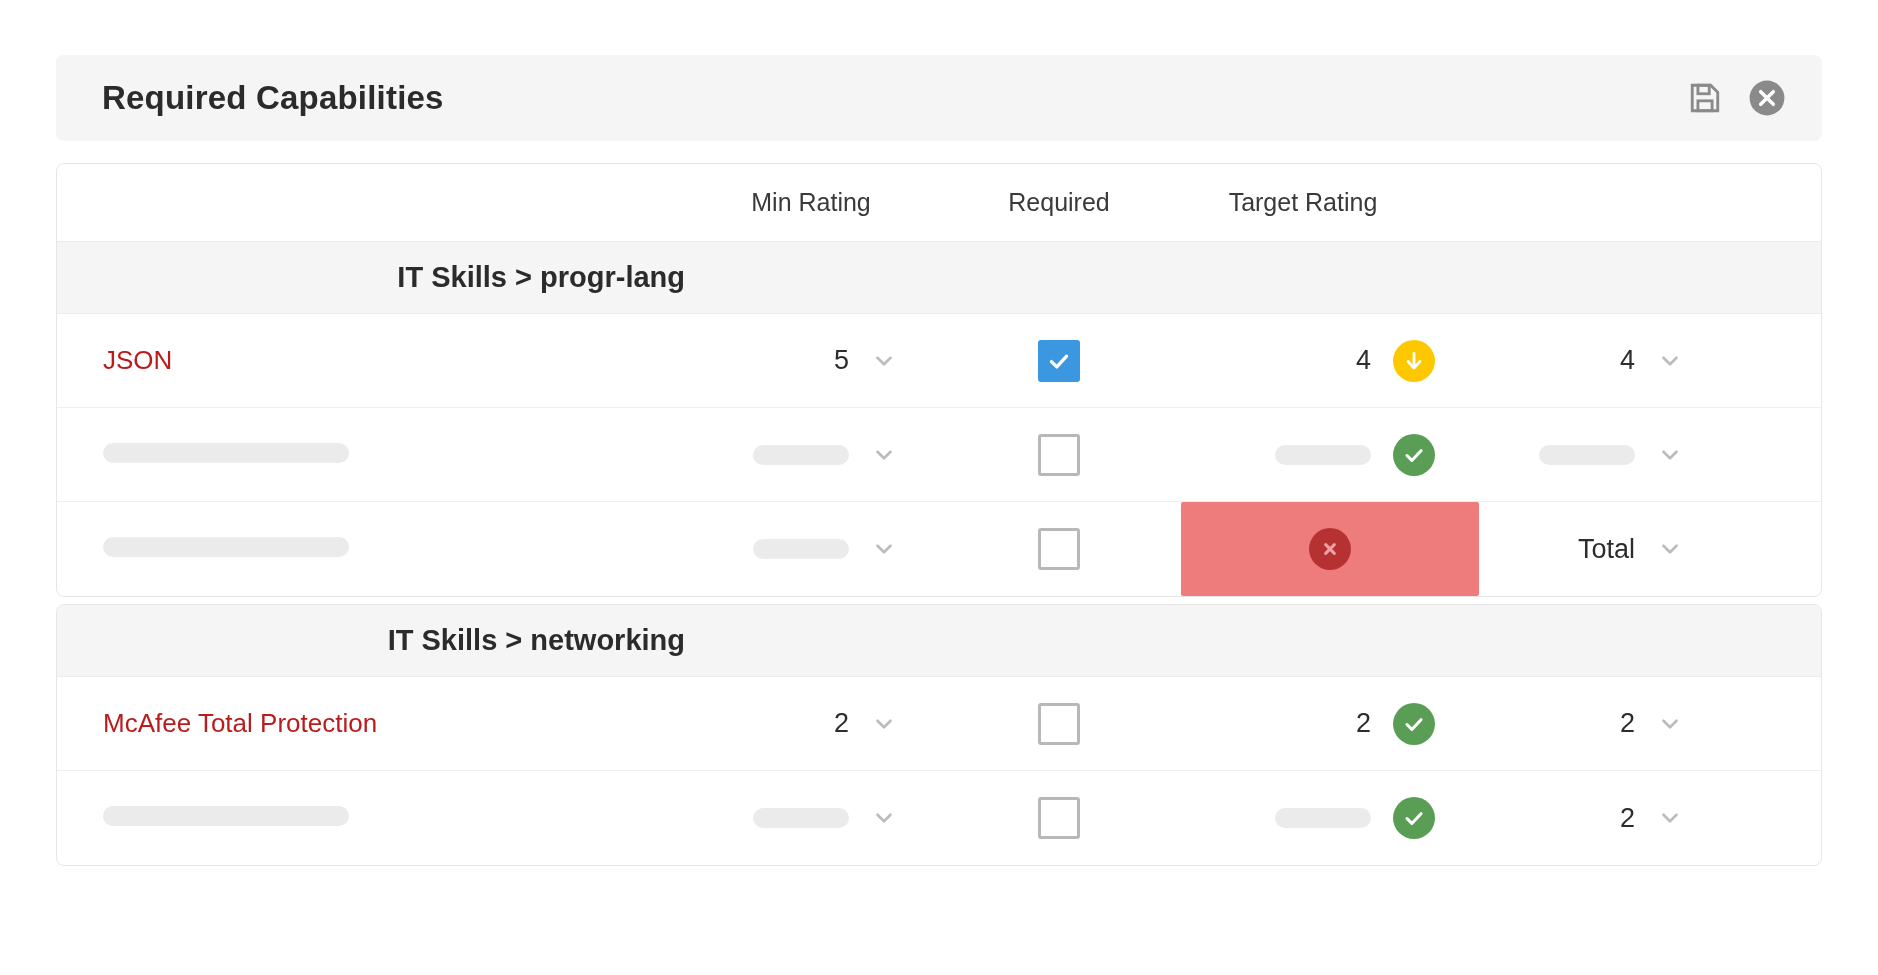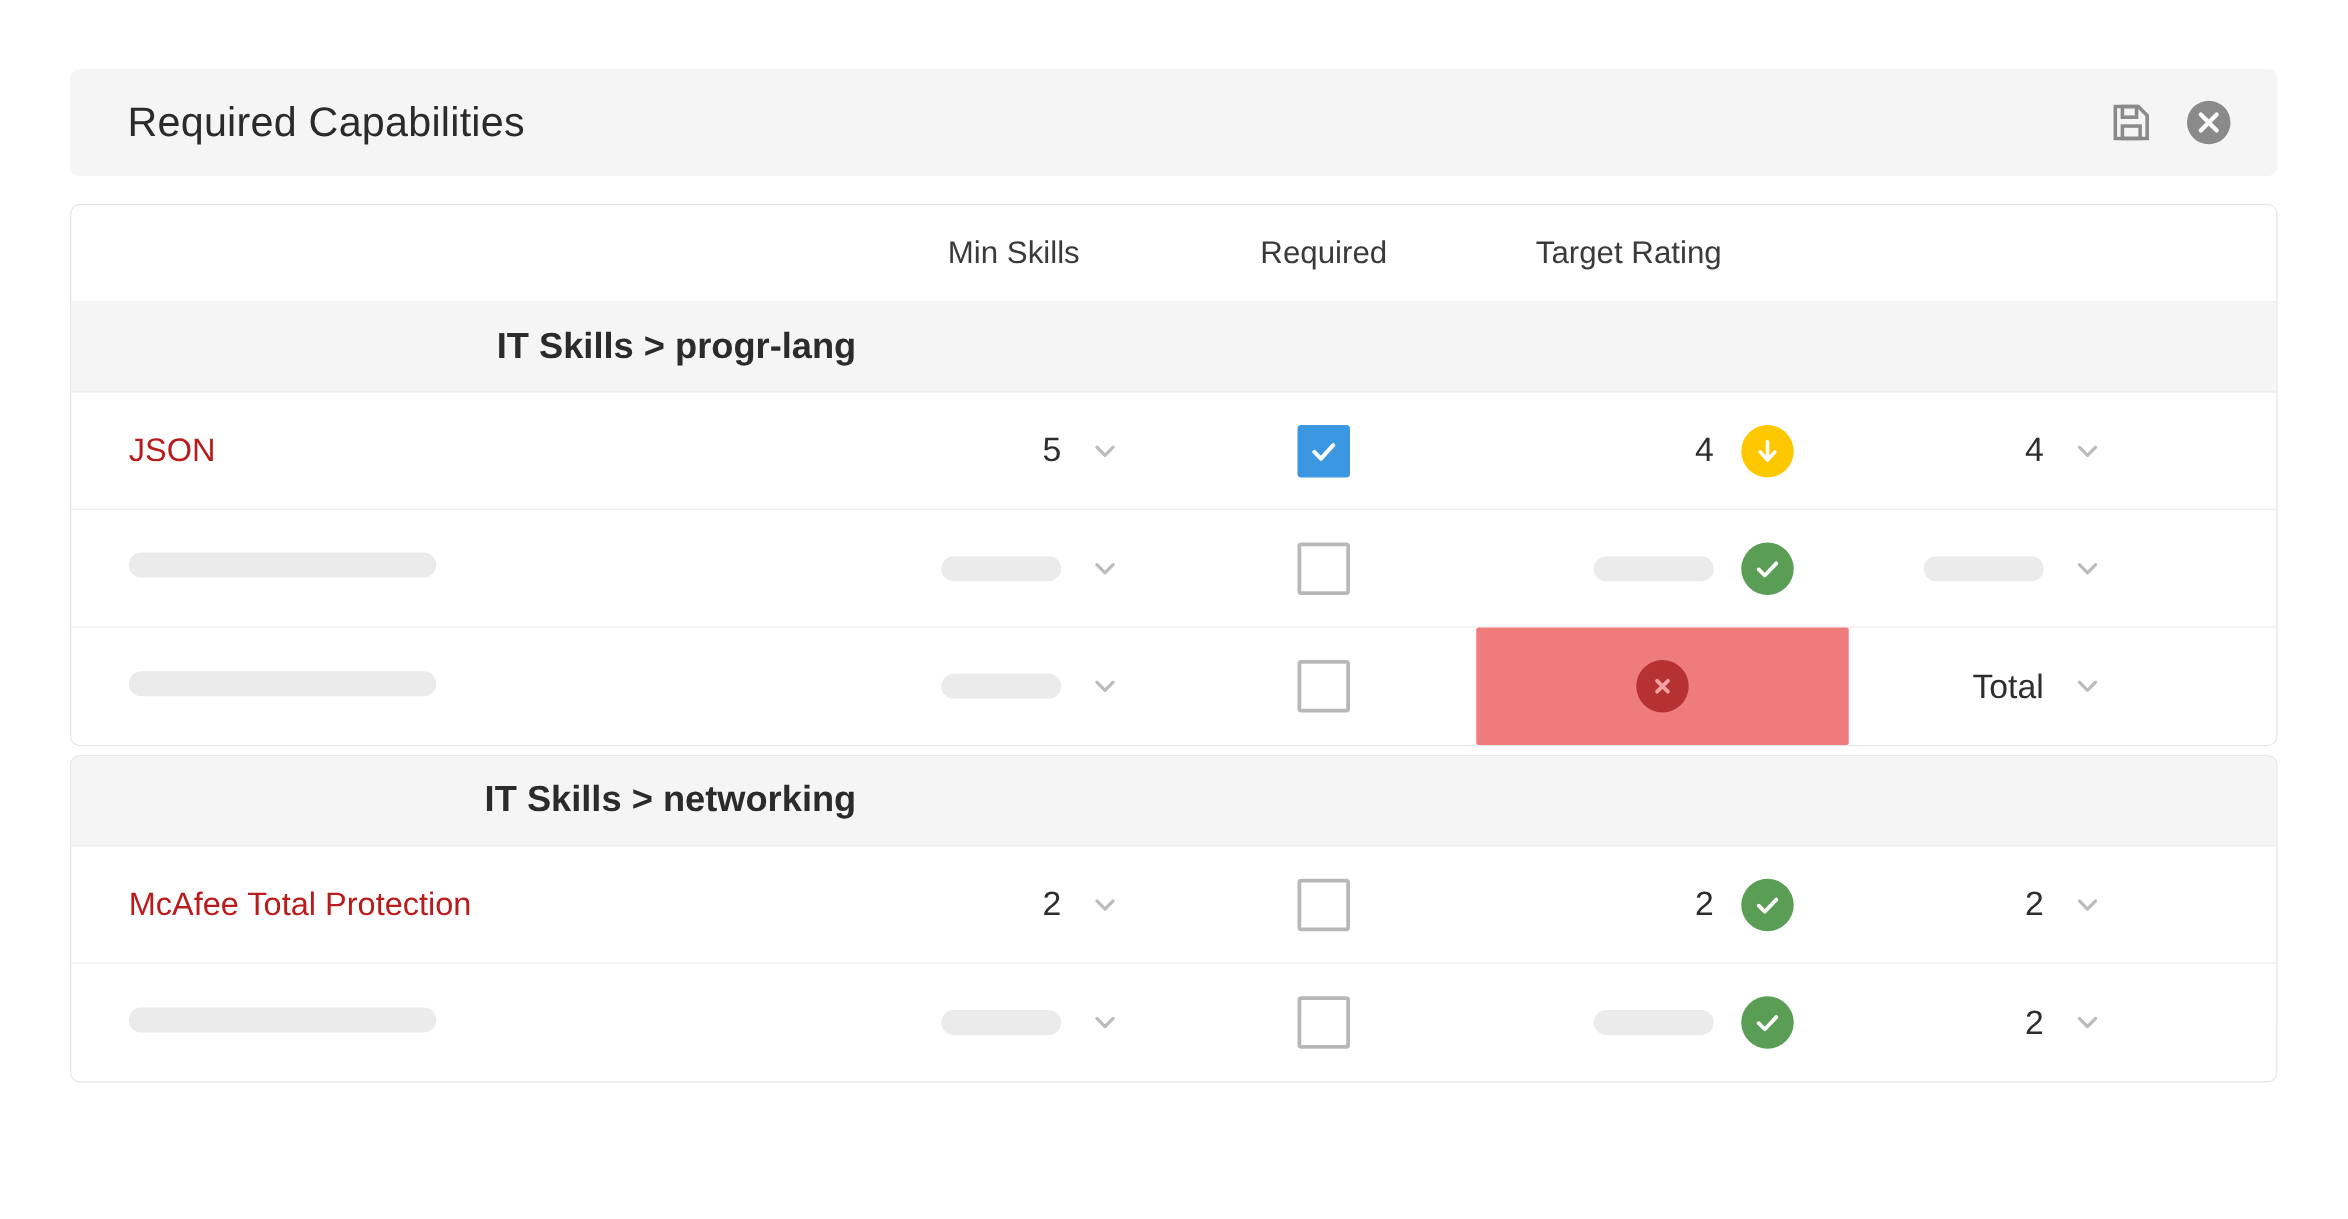--- a/index.html
+++ b/index.html
@@ -21,21 +21,21 @@
     background: #f5f5f5;
     border-radius: 8px;
     height: 86px;
     display: flex;
     align-items: center;
     justify-content: space-between;
     padding: 0 36px 0 46px;
   }
   .header-title {
     font-size: 33px;
-    font-weight: normal;
+    font-weight: bold;
     color: #2b2b2b;
     letter-spacing: .2px;
   }
   .header-actions {
     display: flex;
     align-items: center;
     gap: 26px;
   }
   .icon-btn {
     display: inline-flex;
@@ -206,21 +206,21 @@
           <path d="M8 8 L16 16 M16 8 L8 16" stroke="#ffffff" stroke-width="2.2" stroke-linecap="round"></path>
         </svg>
       </span>
     </div>
   </div>
 
   <div class="table-card">
 
     <div class="row head-row">
       <div class="head-cell col-name"></div>
-      <div class="head-cell col-min">Min Skills</div>
+      <div class="head-cell col-min">Min Rating</div>
       <div class="head-cell col-mand">Required</div>
       <div class="head-cell col-target">Target Rating</div>
     </div>
 
     <div class="row group-row">
       <div class="col-name">
         <span class="group-label">IT Skills &gt; progr-lang</span>
       </div>
     </div>
 

